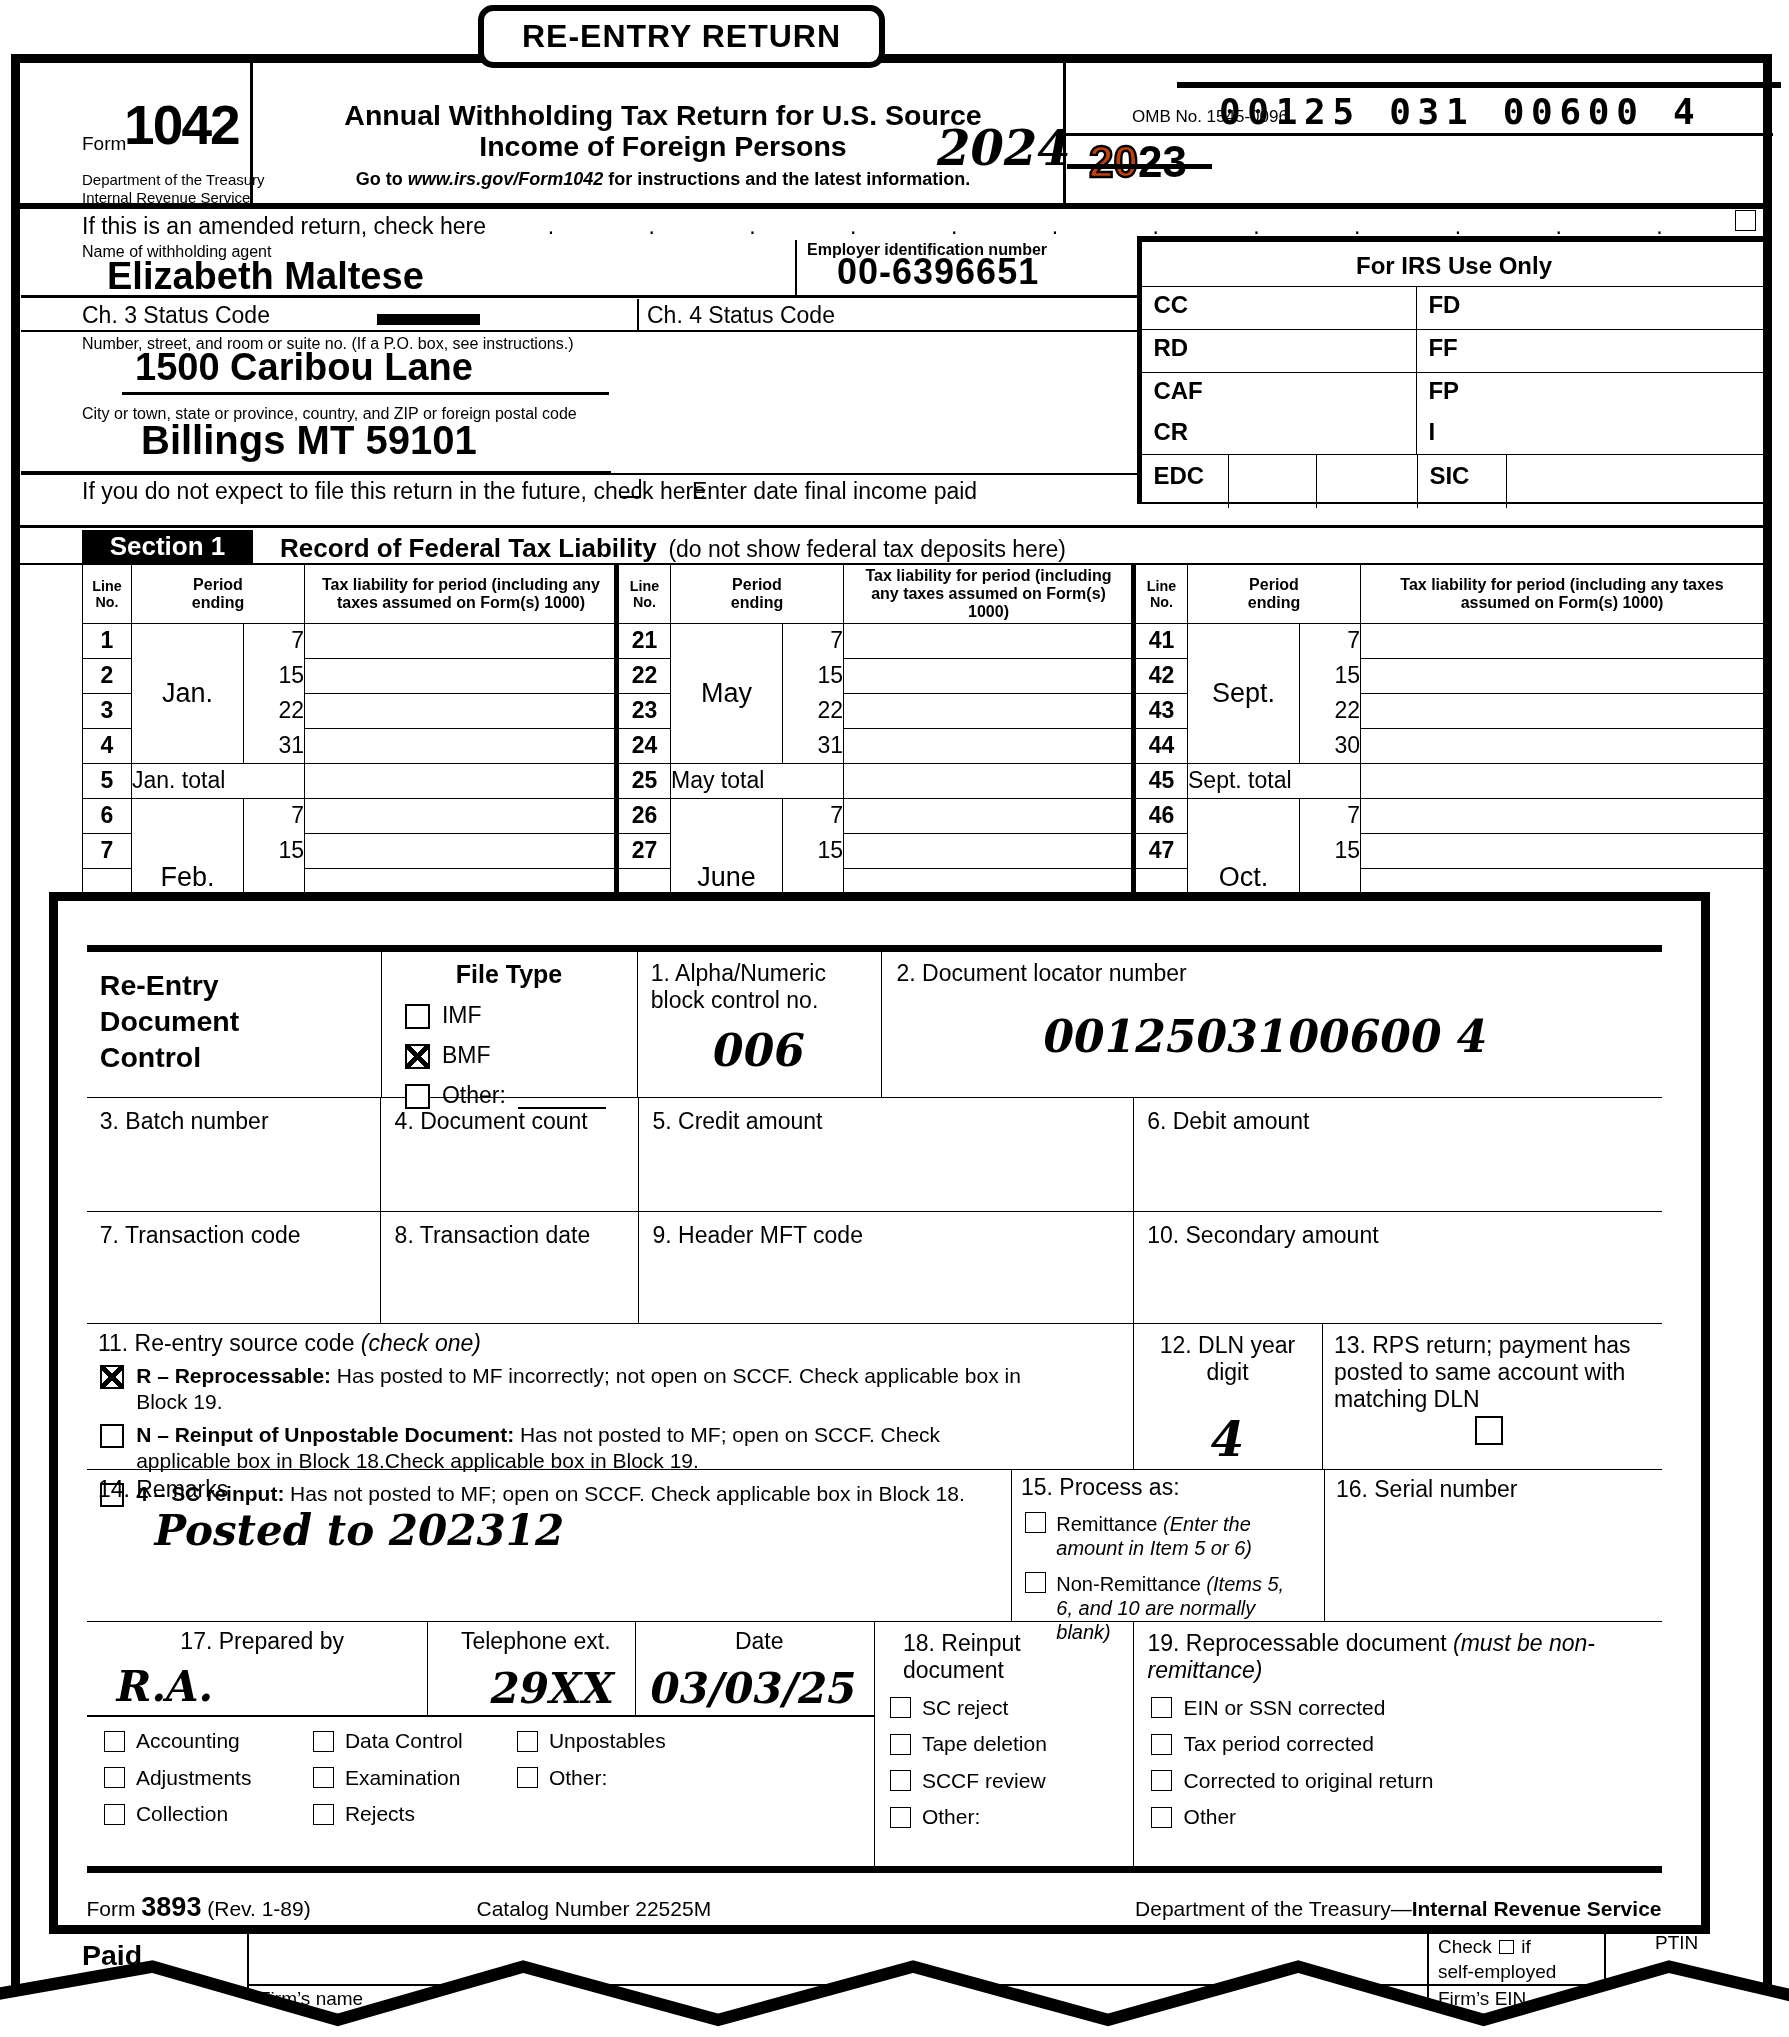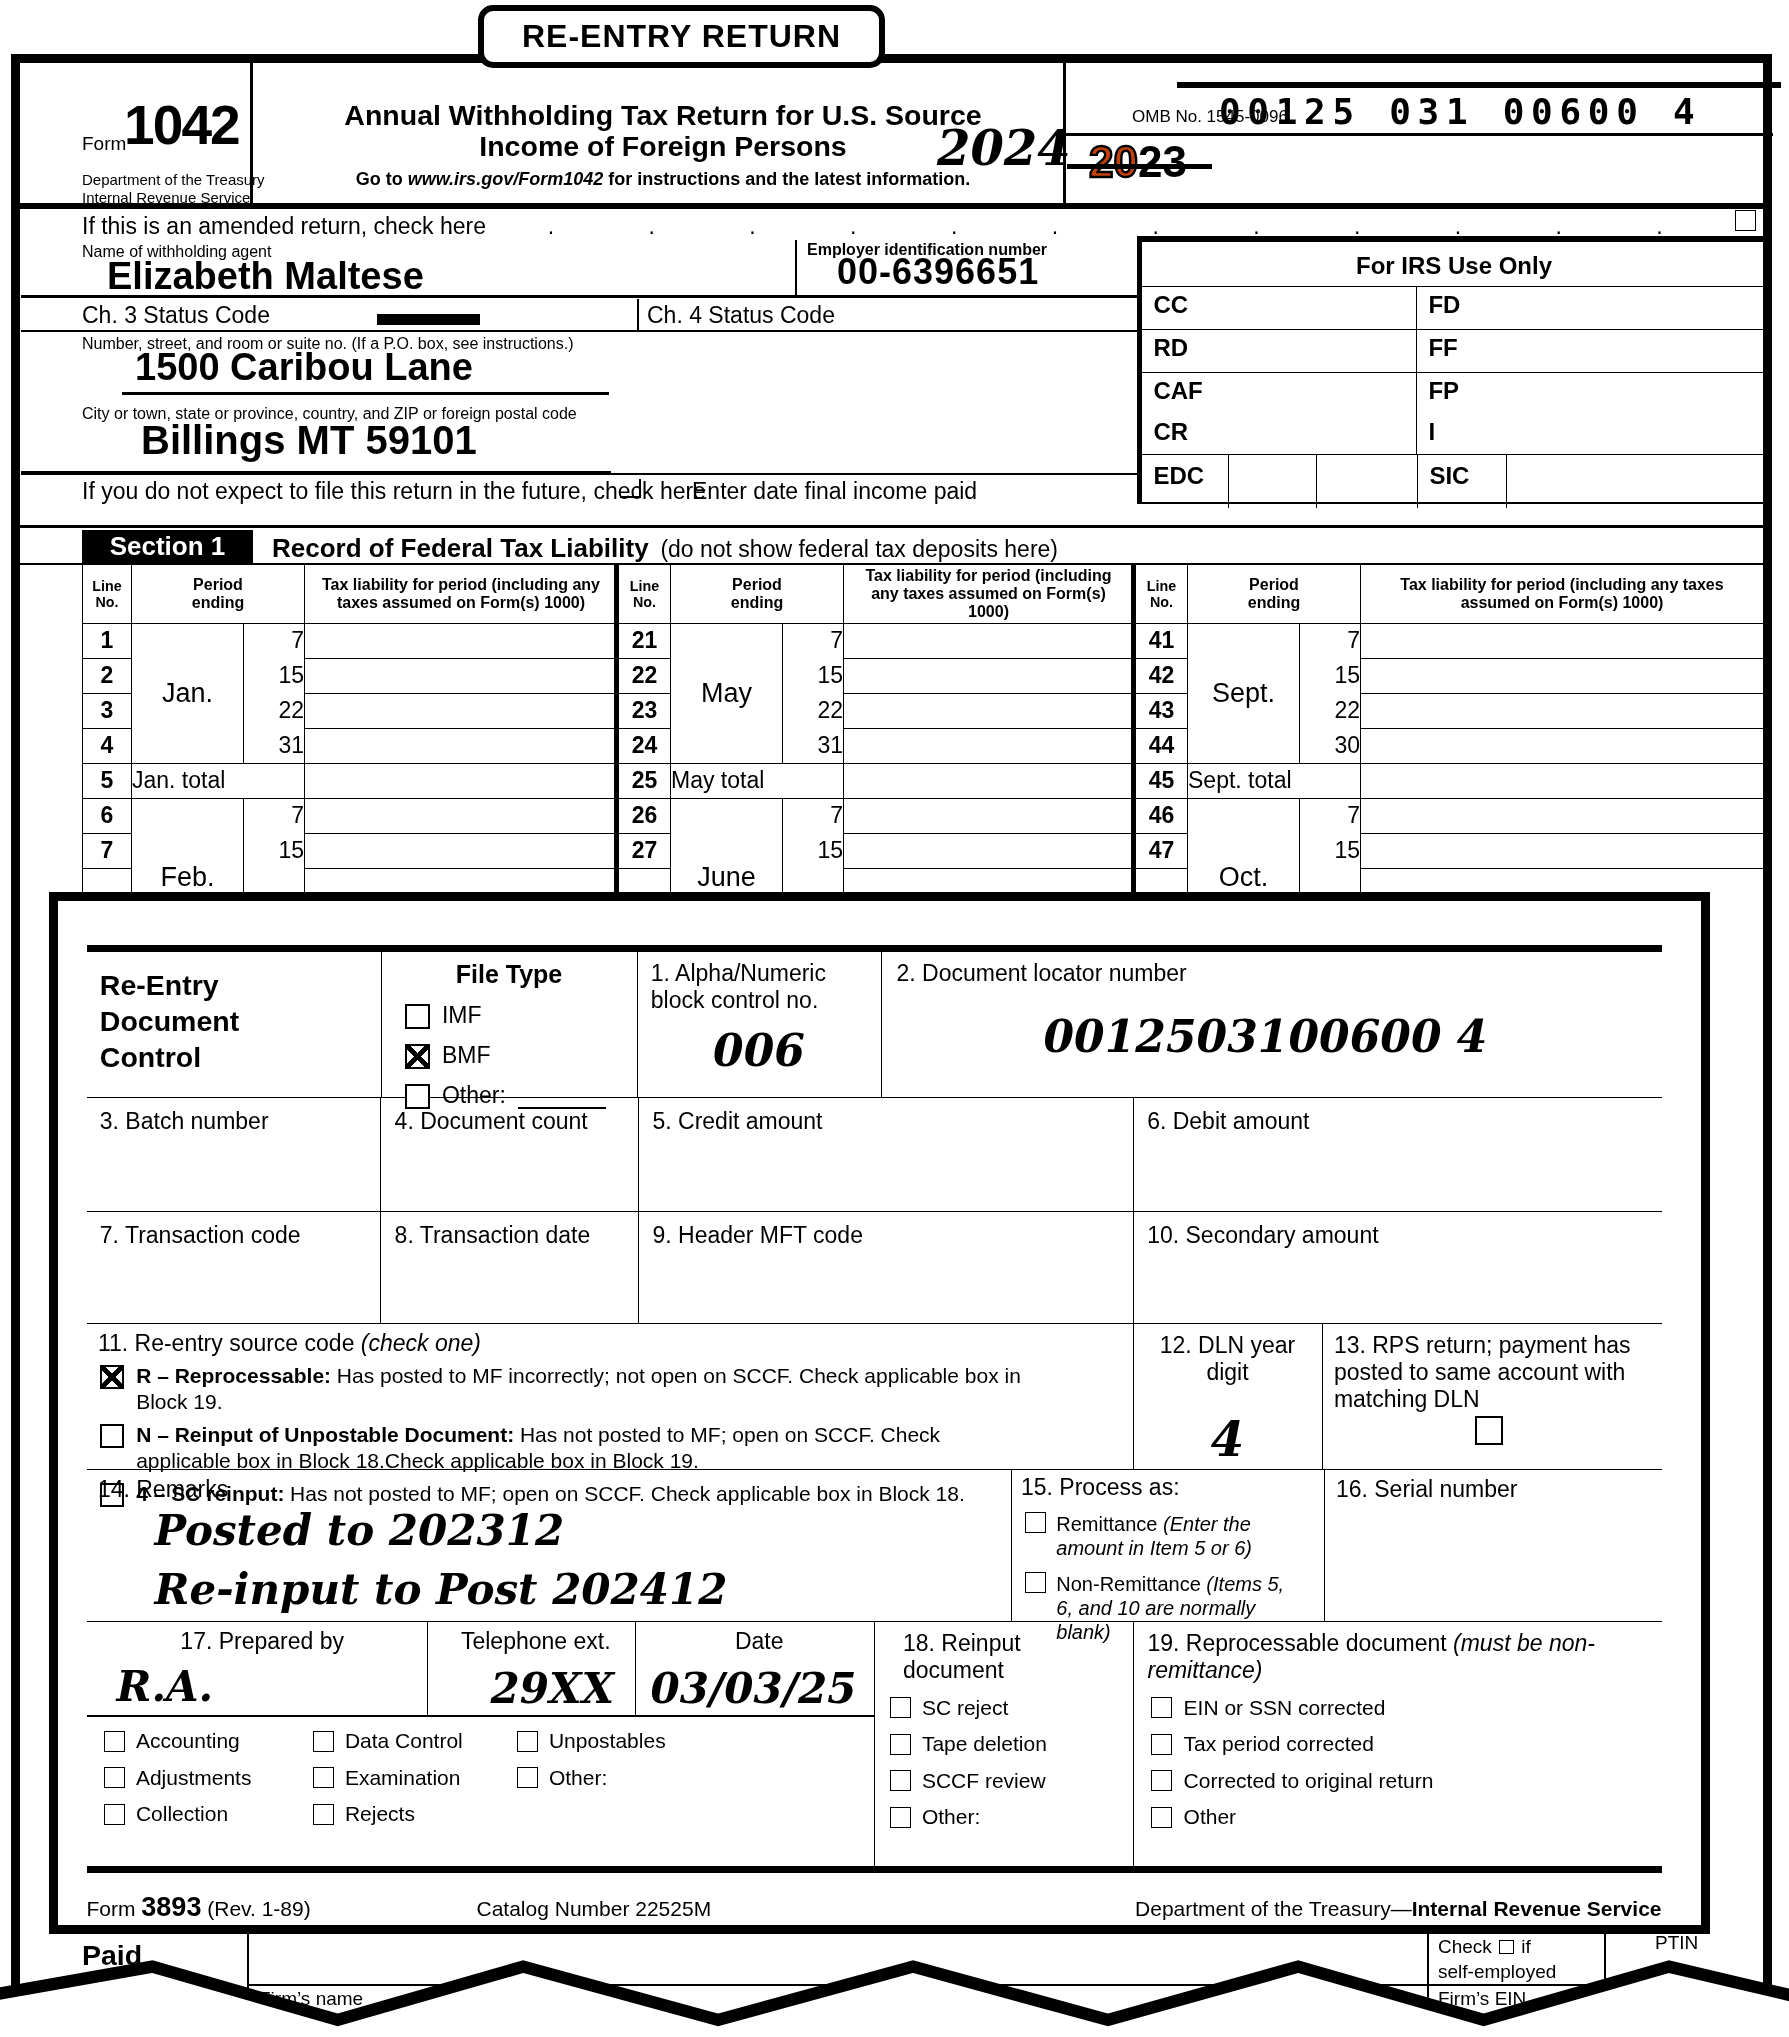--- a/index.html
+++ b/index.html
@@ -181,21 +181,21 @@
   <div class="abs big-typed" style="left:141px;top:418px;font-size:40px;">Billings MT 59101</div>
   <div class="rule" style="left:21px;top:471px;width:590px;height:3.8px;"></div>
   <div class="rule" style="left:611px;top:473px;width:526px;height:1.9px;"></div>
 
   <div class="abs" style="left:82px;top:478px;font-size:23px;">If you do not expect to file this return in the future, check here</div>
   <span class="halfbox abs" style="left:620px;top:479px;"></span>
   <div class="abs" style="left:692px;top:478px;font-size:23px;">Enter date final income paid</div>
 
   <div class="rule" style="left:11.4px;top:525px;width:1761px;height:2.9px;"></div>
   <div class="sec1box">Section 1</div>
-  <div class="abs" style="left:272px;top:533px;">
+  <div class="abs" style="left:280px;top:533px;">
     <span class="b" style="font-size:26px;">Record of Federal Tax Liability</span>
     <span style="font-size:23px;margin-left:7.6px;">(do not show federal tax deposits here)</span>
   </div>
   <div class="rule" style="left:11.4px;top:563px;width:1761px;height:1.9px;"></div>
 
   <table class="liab" style="left:82px;width:535px;">
     <colgroup>
         <col style="width:49px">
         <col style="width:112px">
         <col style="width:61px">
@@ -441,21 +441,20 @@
         <div class="c38" style="width:339px;">
           <div class="l38" style="padding:7.6px 11.4px 0 11.4px;">13. RPS return; payment has posted to same account with matching DLN</div>
           <span class="cb" style="width:28.5px;height:28.5px;margin:3.8px 0 0 152px;"></span>
         </div>
       </div>
 
       <div class="tr38" style="height:152px;">
         <div class="c38" style="width:925px;">
           <div class="l38" style="padding:5.7px 0 0 11.4px;">14.  Remarks</div>
           <div class="hw abs" style="left:68px;top:36px;font-size:42px;">Posted to 202312</div>
-          <div class="hw abs" style="left:68px;top:95px;font-size:42px;">Re-input to Post 202412</div>
         </div>
         <div class="c38" style="width:313px;">
           <div class="l38" style="padding:3.8px 0 0 9.5px;">15.  Process as:</div>
           <div class="p15item">
               <span class="cb sm"></span>
             <div class="txt"><span>Remittance </span><span class="i">(Enter the amount in Item 5 or 6)</span></div>
             </div>
           <div class="p15item">
               <span class="cb sm"></span>
             <div class="txt"><span>Non-Remittance </span><span class="i">(Items 5, 6, and 10 are normally blank)</span></div>

